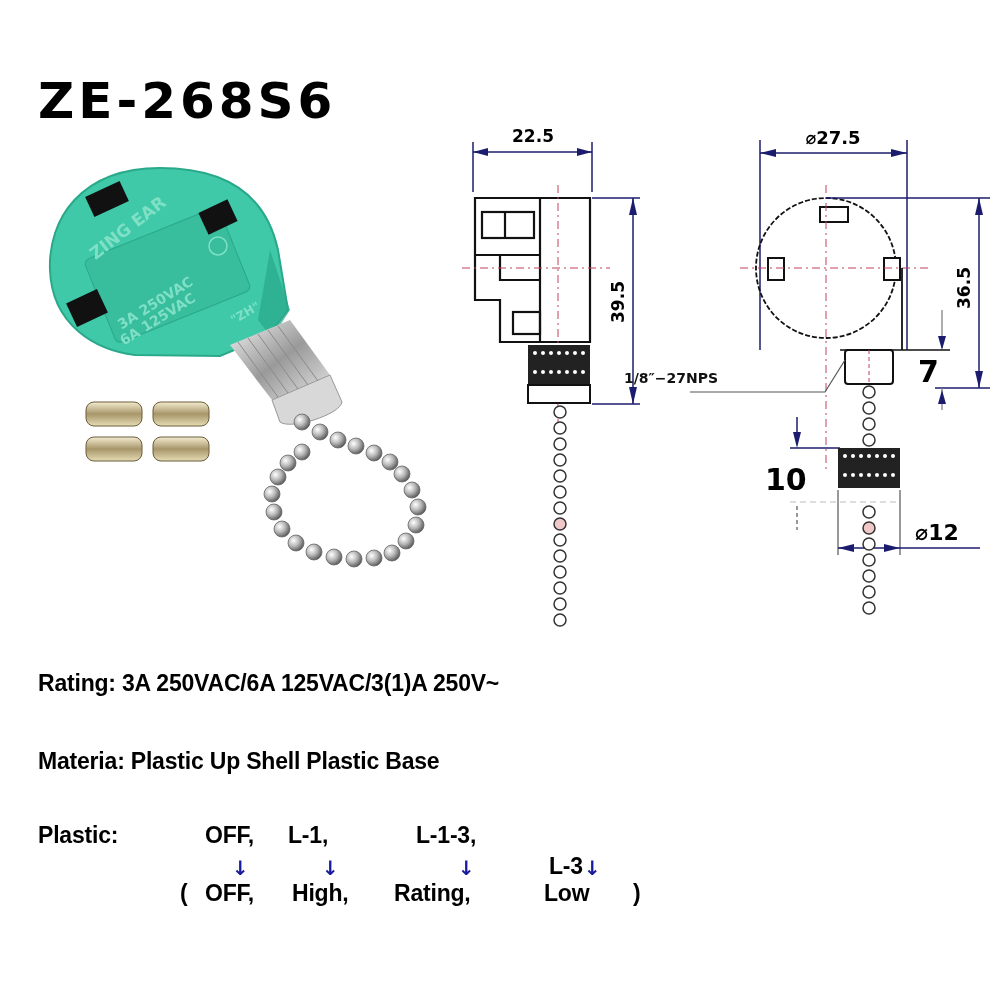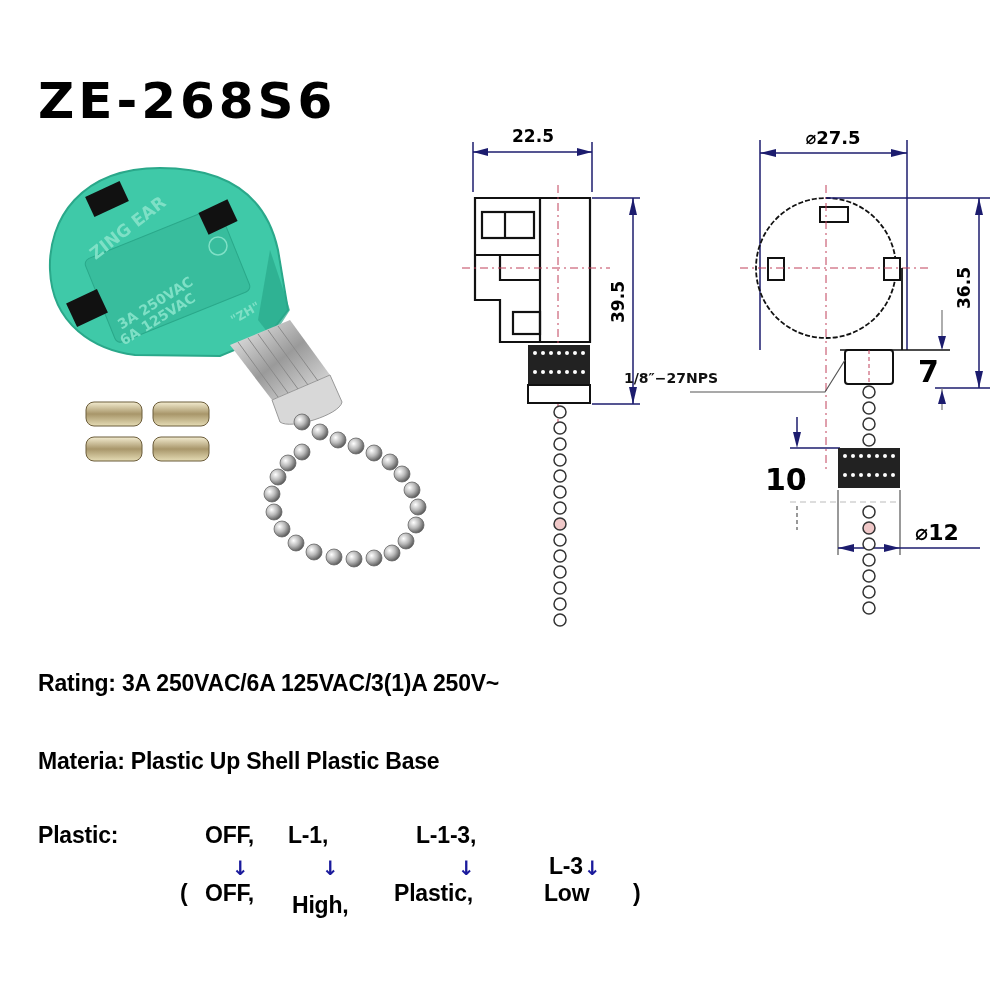--- a/index.html
+++ b/index.html
@@ -261,16 +261,16 @@
 <div class="abs spec" style="top:822px;left:416px;">L-1-3,</div>
 <div class="abs spec" style="top:822px;left:549px;margin-top:31px;">L-3</div>
 
 <div class="abs arrow-blue" style="top:856px;left:232px;">↓</div>
 <div class="abs arrow-blue" style="top:856px;left:322px;">↓</div>
 <div class="abs arrow-blue" style="top:856px;left:458px;">↓</div>
 <div class="abs arrow-blue" style="top:856px;left:584px;">↓</div>
 
 <div class="abs spec" style="top:880px;left:180px;">(</div>
 <div class="abs spec" style="top:880px;left:205px;">OFF,</div>
-<div class="abs spec" style="top:880px;left:292px;margin-top:12px;">High,</div>
-<div class="abs spec" style="top:880px;left:394px;">Plastic,</div>
+<div class="abs spec" style="top:880px;left:292px;">High,</div>
+<div class="abs spec" style="top:880px;left:394px;">Rating,</div>
 <div class="abs spec" style="top:880px;left:544px;">Low</div>
 <div class="abs spec" style="top:880px;left:633px;">)</div>
 
 </body></html>

